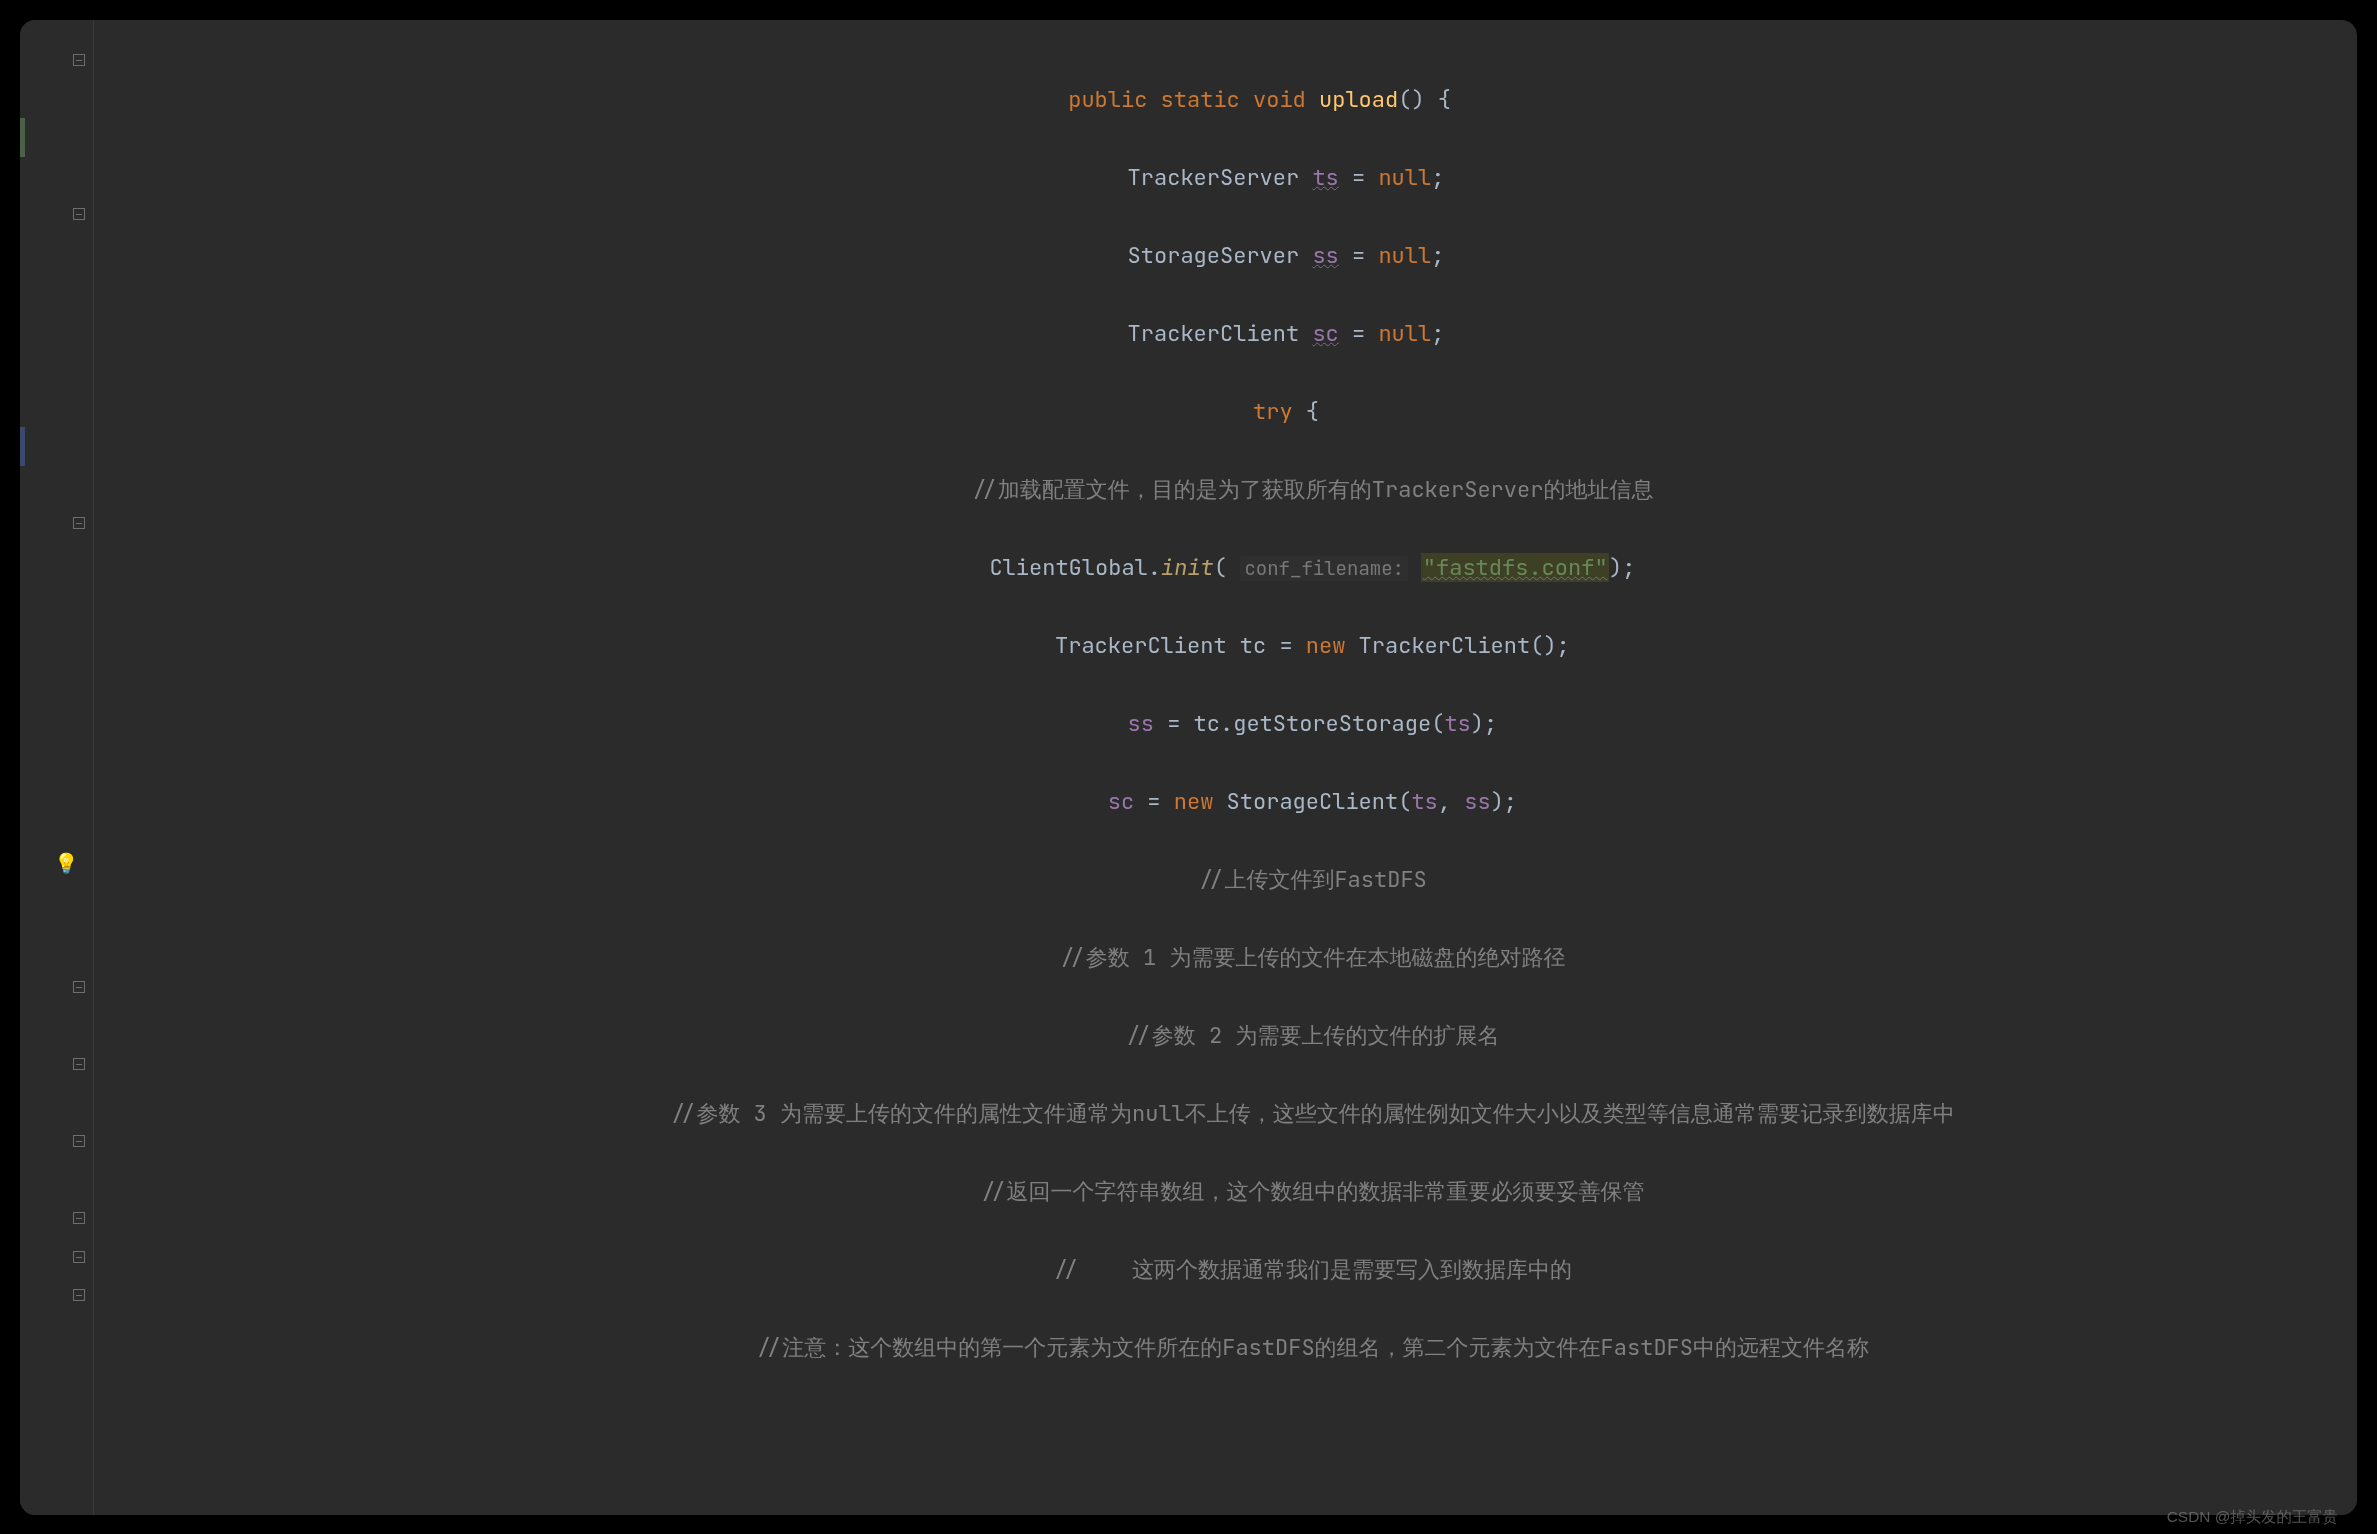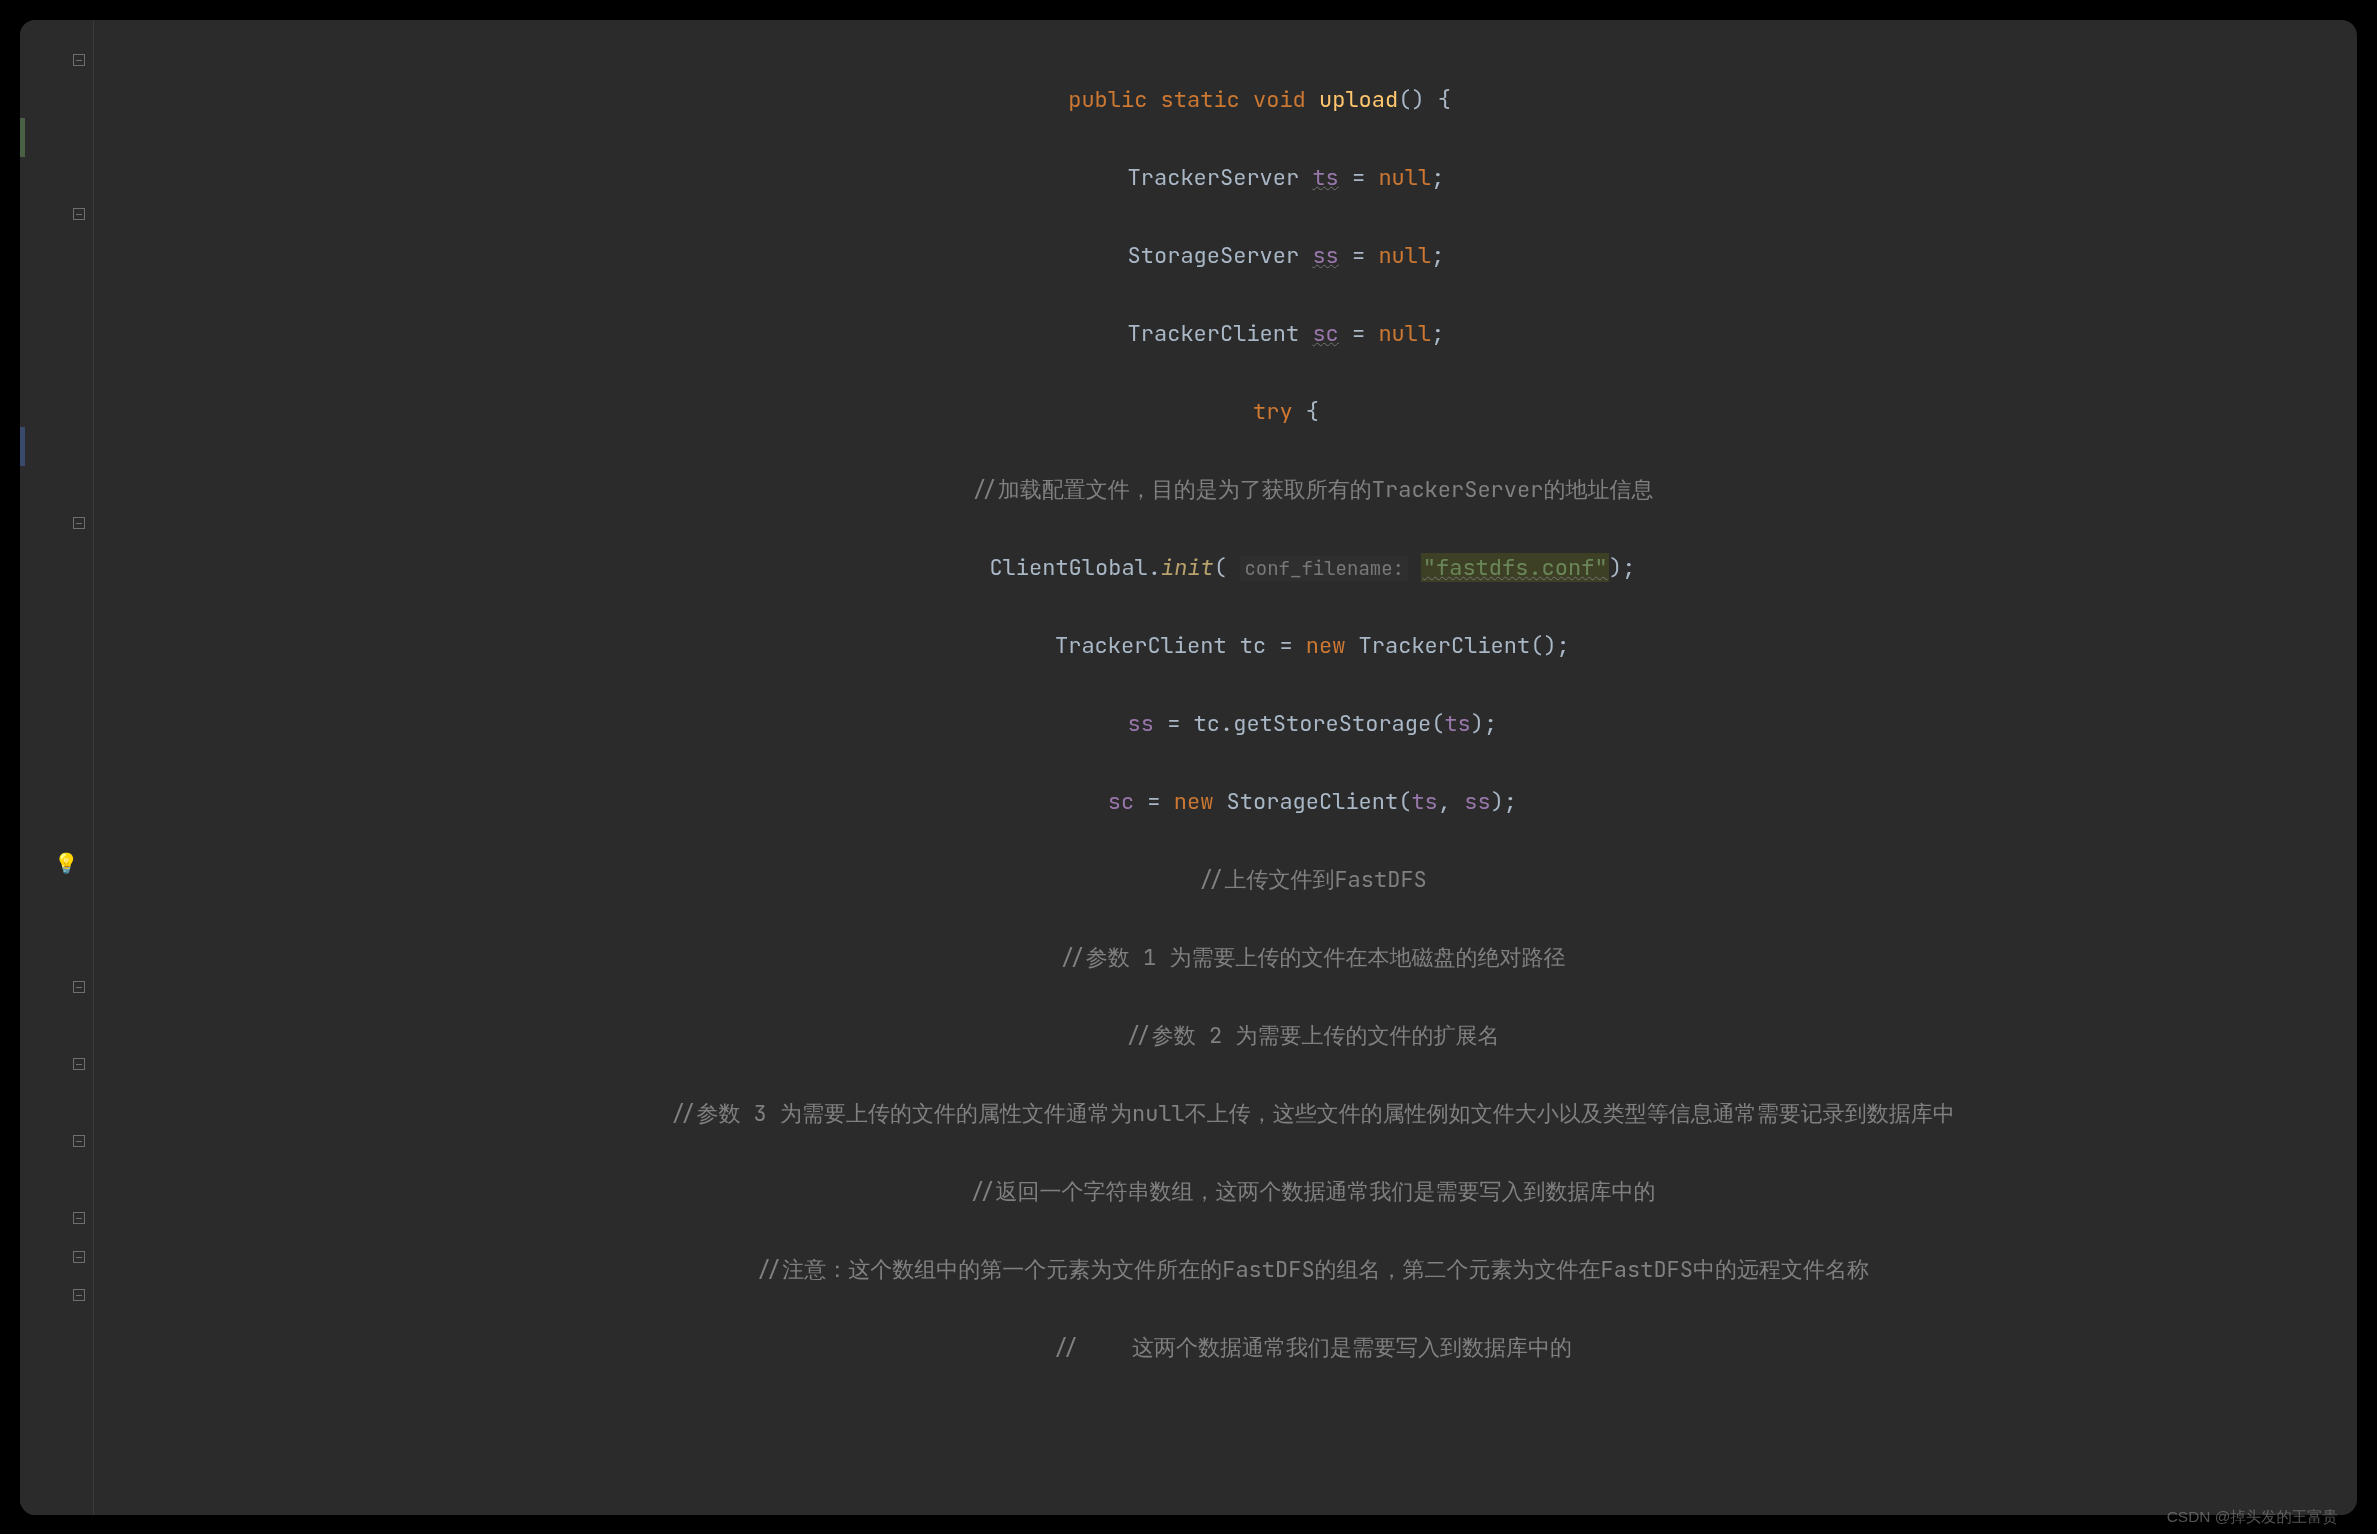--- a/index.html
+++ b/index.html
@@ -145,23 +145,23 @@
 <span class="line"><span>        </span><span class="kw">try</span><span> {</span></span>
 <span class="line"><span class="cm">            //加载配置文件，目的是为了获取所有的TrackerServer的地址信息</span></span>
 <span class="line"><span>            ClientGlobal.</span><span class="it">init</span><span>( </span><span class="hint">conf_filename:</span><span> </span><span class="st hl ul">"fastdfs.conf"</span><span>);</span></span>
 <span class="line"><span>            TrackerClient tc = </span><span class="kw">new</span><span> TrackerClient();</span></span>
 <span class="line"><span>            </span><span class="fi">ss</span><span> = tc.getStoreStorage(</span><span class="fi">ts</span><span>);</span></span>
 <span class="line"><span>            </span><span class="fi">sc</span><span> = </span><span class="kw">new</span><span> StorageClient(</span><span class="fi">ts</span><span>, </span><span class="fi">ss</span><span>);</span></span>
 <span class="line"><span class="cm">            //上传文件到FastDFS</span></span>
 <span class="line"><span class="cm">            //参数 1 为需要上传的文件在本地磁盘的绝对路径</span></span>
 <span class="line"><span class="cm">            //参数 2 为需要上传的文件的扩展名</span></span>
 <span class="line"><span class="cm">            //参数 3 为需要上传的文件的属性文件通常为null不上传，这些文件的属性例如文件大小以及类型等信息通常需要记录到数据库中</span></span>
-<span class="line"><span class="cm">            //返回一个字符串数组，这两个数据通常我们是需要写入到数据库中的</span></span>
+<span class="line"><span class="cm">            //返回一个字符串数组，这个数组中的数据非常重要必须要妥善保管</span></span>
+<span class="line"><span class="cm">            //    这两个数据通常我们是需要写入到数据库中的</span></span>
 <span class="line"><span class="cm">            //注意：这个数组中的第一个元素为文件所在的FastDFS的组名，第二个元素为文件在FastDFS中的远程文件名称</span></span>
-<span class="line"><span class="cm">            //    这两个数据通常我们是需要写入到数据库中的</span></span>
 
 
 
 
 
 
 
 
 
 

